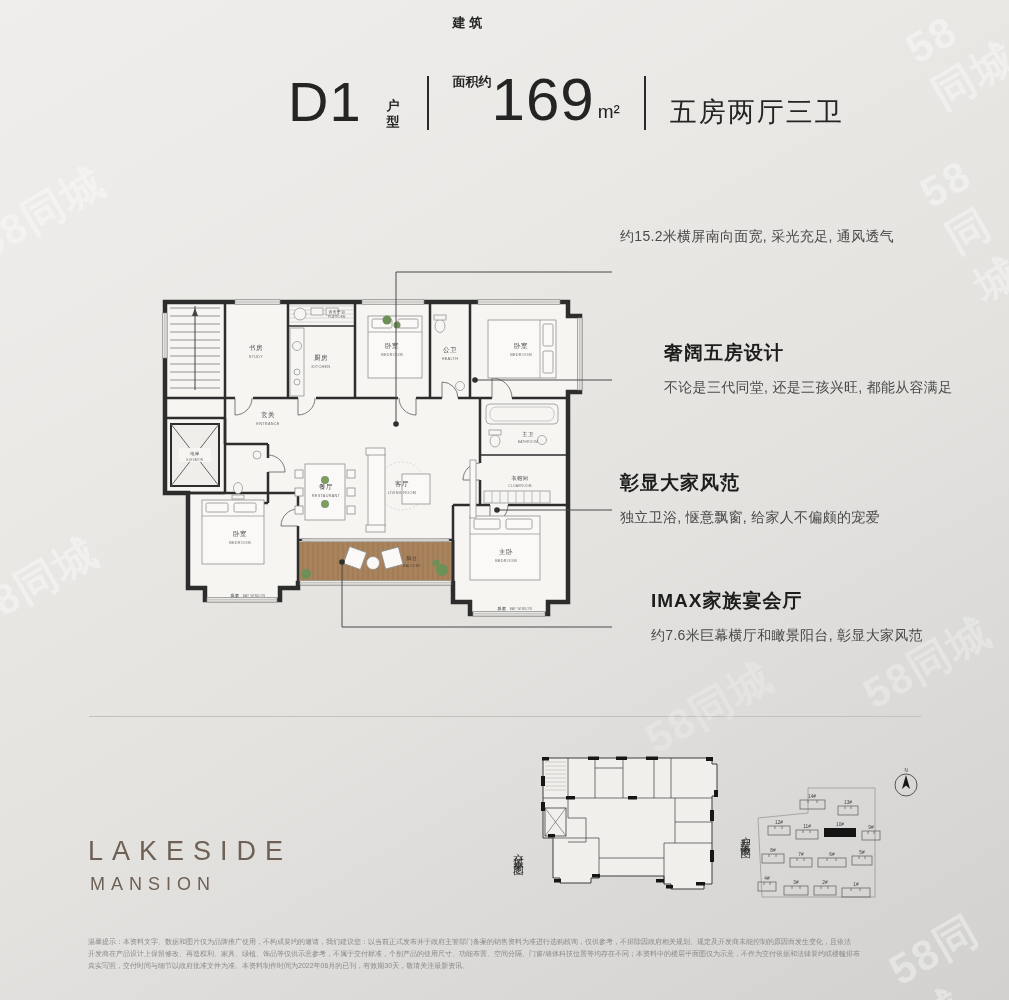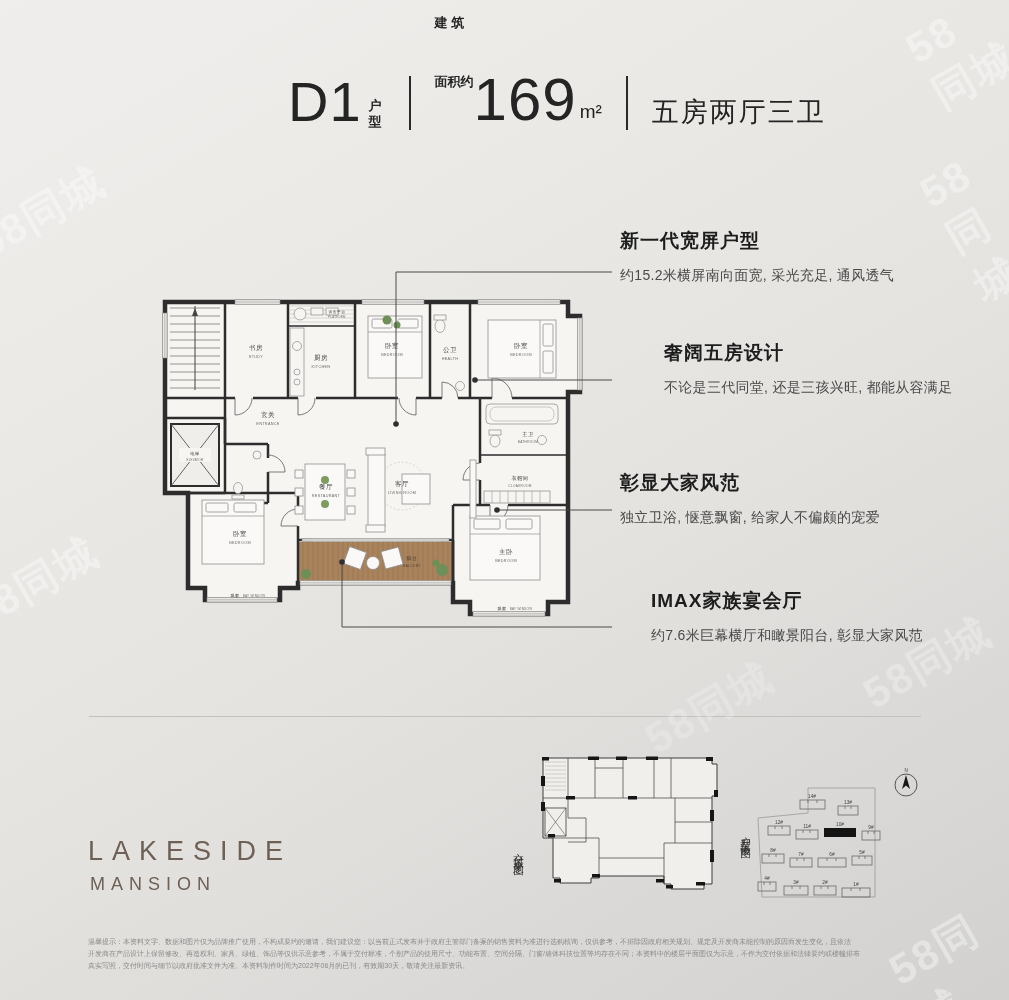--- a/index.html
+++ b/index.html
@@ -2,21 +2,21 @@
 <html><head>
 <meta charset="utf-8">
 <style>
   html,body{margin:0;padding:0;background:#cfcfcd;}
   .page{position:relative;width:1009px;height:1000px;overflow:hidden;
     background:linear-gradient(150deg,#efeeec 0%,#eae9e6 30%,#e3e2df 58%,#d9d8d6 82%,#d2d1cf 100%);
     font-family:"Liberation Sans","DejaVu Sans",sans-serif;color:#222;}
   
   .header{position:absolute;left:288px;top:66px;display:flex;align-items:flex-end;height:64px;}
   .big{font-size:56px;font-weight:300;line-height:1;color:#242424;letter-spacing:1px;}
-  .vstack{width:16px;font-size:13px;font-weight:700;line-height:1.25;margin-left:7px;color:#242424;word-break:break-all;}
+  .vstack{width:16px;font-size:13px;font-weight:700;line-height:1.25;margin-left:25px;color:#242424;word-break:break-all;}
   .vdiv{width:2px;height:54px;background:#2a2a2a;margin:0 24px;}
   .area-label{font-size:13px;font-weight:700;line-height:1.5;color:#242424;white-space:pre;}
   .num{font-size:60px;font-weight:300;line-height:1;letter-spacing:1px;color:#242424;}
   .sup{font-size:19px;font-weight:400;align-self:flex-end;margin:0 0 7px 3px;}
   .layout-desc{font-size:27px;font-weight:400;letter-spacing:2px;color:#242424;}
   
   .anno{position:absolute;left:620px;width:378px;}
   .anno h3{margin:0 0 13px 0;font-size:19px;font-weight:700;color:#1d1d1d;letter-spacing:1px;}
   .anno p{margin:0;font-size:14px;color:#4a4a4a;letter-spacing:0.3px;}
   
@@ -56,21 +56,20 @@
       <div>建 筑</div>
       <div>面积约</div>
     </div>
     <div class="num">169</div>
     <div class="sup">m²</div>
     <div class="vdiv"></div>
     <div class="layout-desc">五房两厅三卫</div>
   </div>
 
   <div class="anno" style="top:228px;">
-    <h3>新一代宽屏户型</h3>
     <p>约15.2米横屏南向面宽, 采光充足, 通风透气</p>
   </div>
   <div class="anno" style="top:340px;margin-left:44px;">
     <h3>奢阔五房设计</h3>
     <p>不论是三代同堂, 还是三孩兴旺, 都能从容满足</p>
   </div>
   <div class="anno" style="top:470px;">
     <h3>彰显大家风范</h3>
     <p>独立卫浴, 惬意飘窗, 给家人不偏颇的宠爱</p>
   </div>

